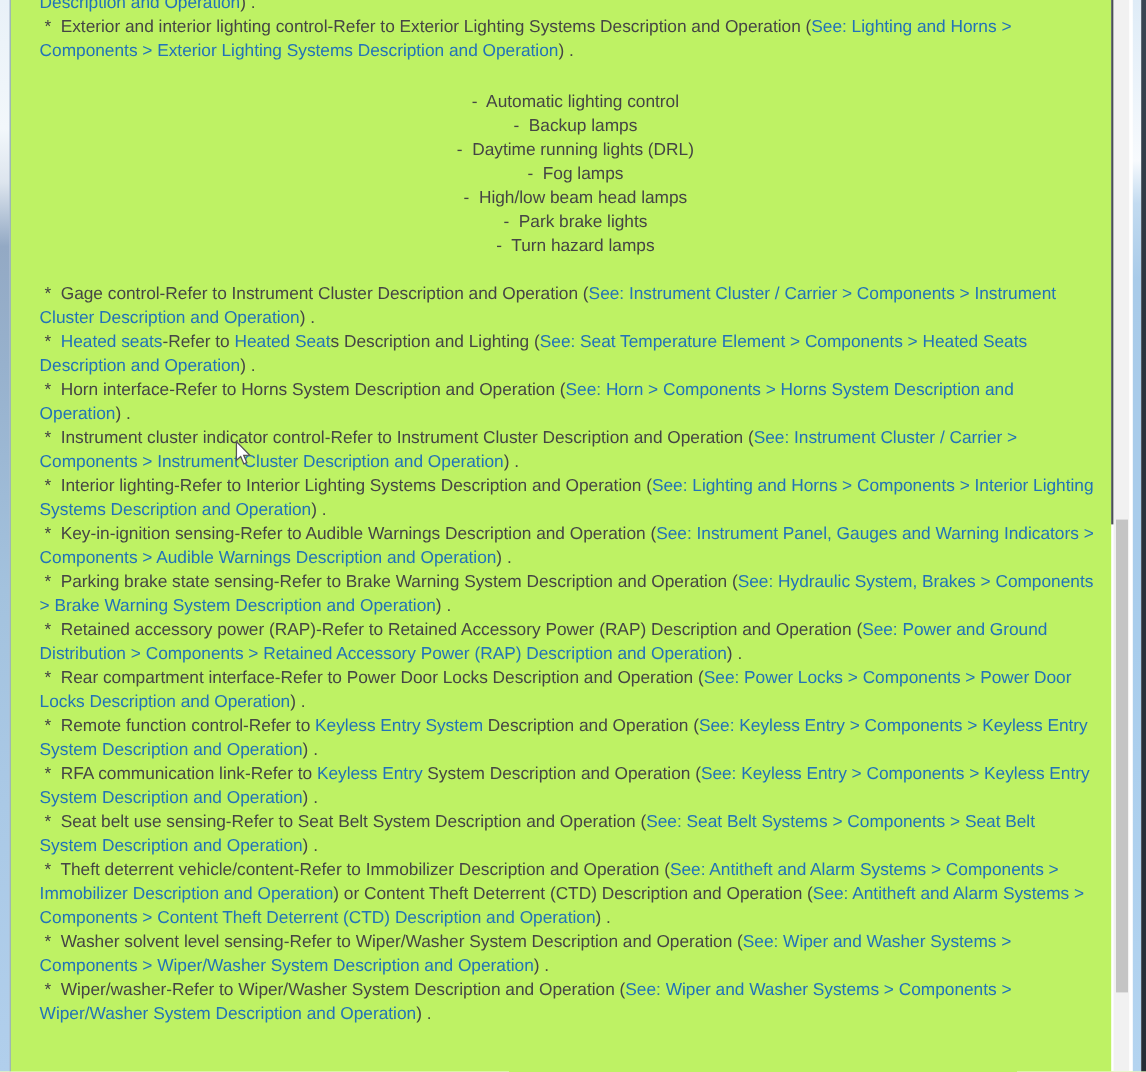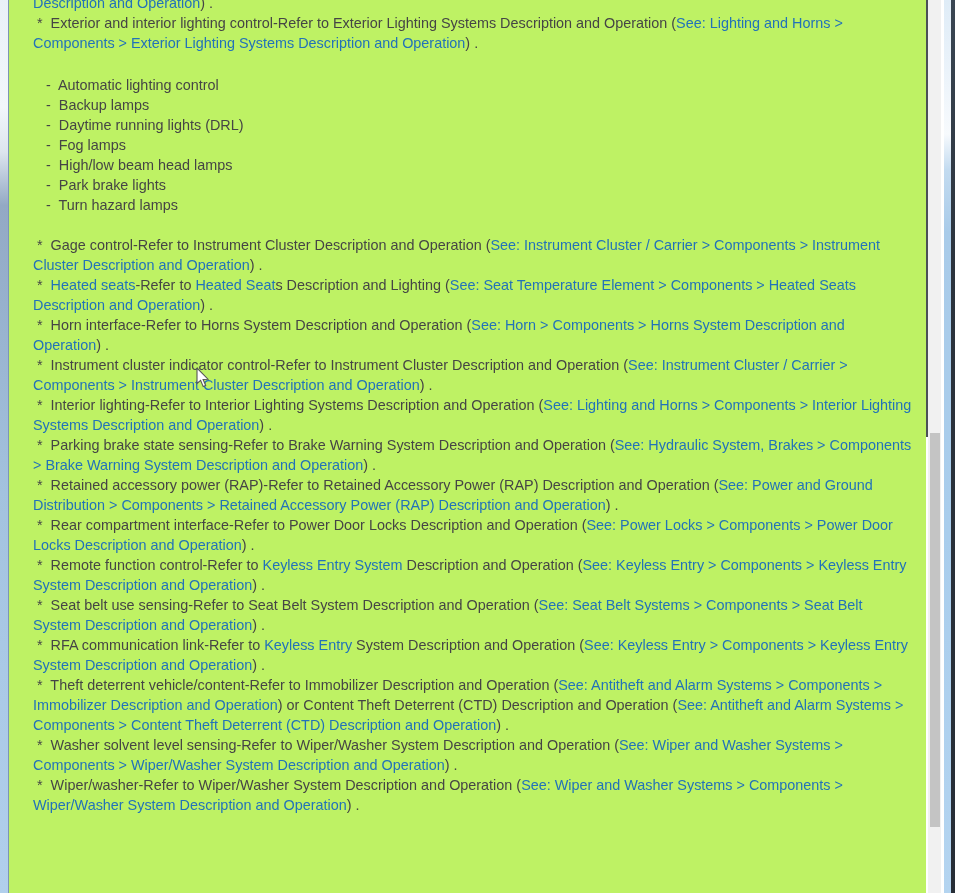--- a/index.html
+++ b/index.html
@@ -20,21 +20,21 @@
     background:#bef264;overflow:hidden;
   }
   .doc{
     margin-top:-7px;
     padding-left:24px;
     width:880px;
     font-size:14.4px;line-height:20px;color:#454545;
   }
   .para{margin:0;white-space:pre-wrap;}
   .doclink{color:#2272b9;text-decoration:none;cursor:pointer;}
-  .dash-list{margin:22px 0 20px 0;padding-left:13px;}
+  .dash-list{margin:22px 0 20px 0;padding-left:13px;text-align:center;}
   .dash-item{white-space:pre-wrap;}
   
   .inner-thumb{
     position:absolute;left:926px;top:0;width:2px;height:437px;
     background:#4b5056;
   }
   
   .scroll-track{
     position:absolute;left:928px;top:0;width:13px;height:893px;
     background:#f1f1f1;
@@ -73,26 +73,27 @@
         <div class="dash-item">-  Fog lamps</div>
         <div class="dash-item">-  High/low beam head lamps</div>
         <div class="dash-item">-  Park brake lights</div>
         <div class="dash-item">-  Turn hazard lamps</div>
       </div>
       <p class="para"><span> *  Gage control-Refer to Instrument Cluster Description and Operation (</span><a class="doclink" href="#">See: Instrument Cluster / Carrier &gt; Components &gt; Instrument Cluster Description and Operation</a><span>) .</span></p>
       <p class="para"><span> *  </span><a class="doclink" href="#">Heated seats</a><span>-Refer to </span><a class="doclink" href="#">Heated Seat</a><span>s Description and Lighting (</span><a class="doclink" href="#">See: Seat Temperature Element &gt; Components &gt; Heated Seats Description and Operation</a><span>) .</span></p>
       <p class="para"><span> *  Horn interface-Refer to Horns System Description and Operation (</span><a class="doclink" href="#">See: Horn &gt; Components &gt; Horns System Description and Operation</a><span>) .</span></p>
       <p class="para"><span> *  Instrument cluster indicator control-Refer to Instrument Cluster Description and Operation (</span><a class="doclink" href="#">See: Instrument Cluster / Carrier &gt; Components &gt; Instrument Cluster Description and Operation</a><span>) .</span></p>
       <p class="para"><span> *  Interior lighting-Refer to Interior Lighting Systems Description and Operation (</span><a class="doclink" href="#">See: Lighting and Horns &gt; Components &gt; Interior Lighting Systems Description and Operation</a><span>) .</span></p>
+      <p class="para"><span> *  Key-in-ignition sensing-Refer to Audible Warnings Description and Operation (</span><a class="doclink" href="#">See: Instrument Panel, Gauges and Warning Indicators &gt; Components &gt; Audible Warnings Description and Operation</a><span>) .</span></p>
       <p class="para"><span> *  Parking brake state sensing-Refer to Brake Warning System Description and Operation (</span><a class="doclink" href="#">See: Hydraulic System, Brakes &gt; Components &gt; Brake Warning System Description and Operation</a><span>) .</span></p>
       <p class="para"><span> *  Retained accessory power (RAP)-Refer to Retained Accessory Power (RAP) Description and Operation (</span><a class="doclink" href="#">See: Power and Ground Distribution &gt; Components &gt; Retained Accessory Power (RAP) Description and Operation</a><span>) .</span></p>
       <p class="para"><span> *  Rear compartment interface-Refer to Power Door Locks Description and Operation (</span><a class="doclink" href="#">See: Power Locks &gt; Components &gt; Power Door Locks Description and Operation</a><span>) .</span></p>
       <p class="para"><span> *  Remote function control-Refer to </span><a class="doclink" href="#">Keyless Entry System</a><span> Description and Operation (</span><a class="doclink" href="#">See: Keyless Entry &gt; Components &gt; Keyless Entry System Description and Operation</a><span>) .</span></p>
+      <p class="para"><span> *  RFA communication link-Refer to </span><a class="doclink" href="#">Keyless Entry</a><span> System Description and Operation (</span><a class="doclink" href="#">See: Keyless Entry &gt; Components &gt; Keyless Entry System Description and Operation</a><span>) .</span></p>
       <p class="para"><span> *  Seat belt use sensing-Refer to Seat Belt System Description and Operation (</span><a class="doclink" href="#">See: Seat Belt Systems &gt; Components &gt; Seat Belt System Description and Operation</a><span>) .</span></p>
-      <p class="para"><span> *  RFA communication link-Refer to </span><a class="doclink" href="#">Keyless Entry</a><span> System Description and Operation (</span><a class="doclink" href="#">See: Keyless Entry &gt; Components &gt; Keyless Entry System Description and Operation</a><span>) .</span></p>
       <p class="para"><span> *  Theft deterrent vehicle/content-Refer to Immobilizer Description and Operation (</span><a class="doclink" href="#">See: Antitheft and Alarm Systems &gt; Components &gt; Immobilizer Description and Operation</a><span>) or Content Theft Deterrent (CTD) Description and Operation (</span><a class="doclink" href="#">See: Antitheft and Alarm Systems &gt; Components &gt; Content Theft Deterrent (CTD) Description and Operation</a><span>) .</span></p>
       <p class="para"><span> *  Washer solvent level sensing-Refer to Wiper/Washer System Description and Operation (</span><a class="doclink" href="#">See: Wiper and Washer Systems &gt; Components &gt; Wiper/Washer System Description and Operation</a><span>) .</span></p>
       <p class="para"><span> *  Wiper/washer-Refer to Wiper/Washer System Description and Operation (</span><a class="doclink" href="#">See: Wiper and Washer Systems &gt; Components &gt; Wiper/Washer System Description and Operation</a><span>) .</span></p>
     </div>
 </div>
 
 <div class="inner-thumb"></div>
 
 <div class="scroll-track">
   <div class="scroll-thumb"></div>

